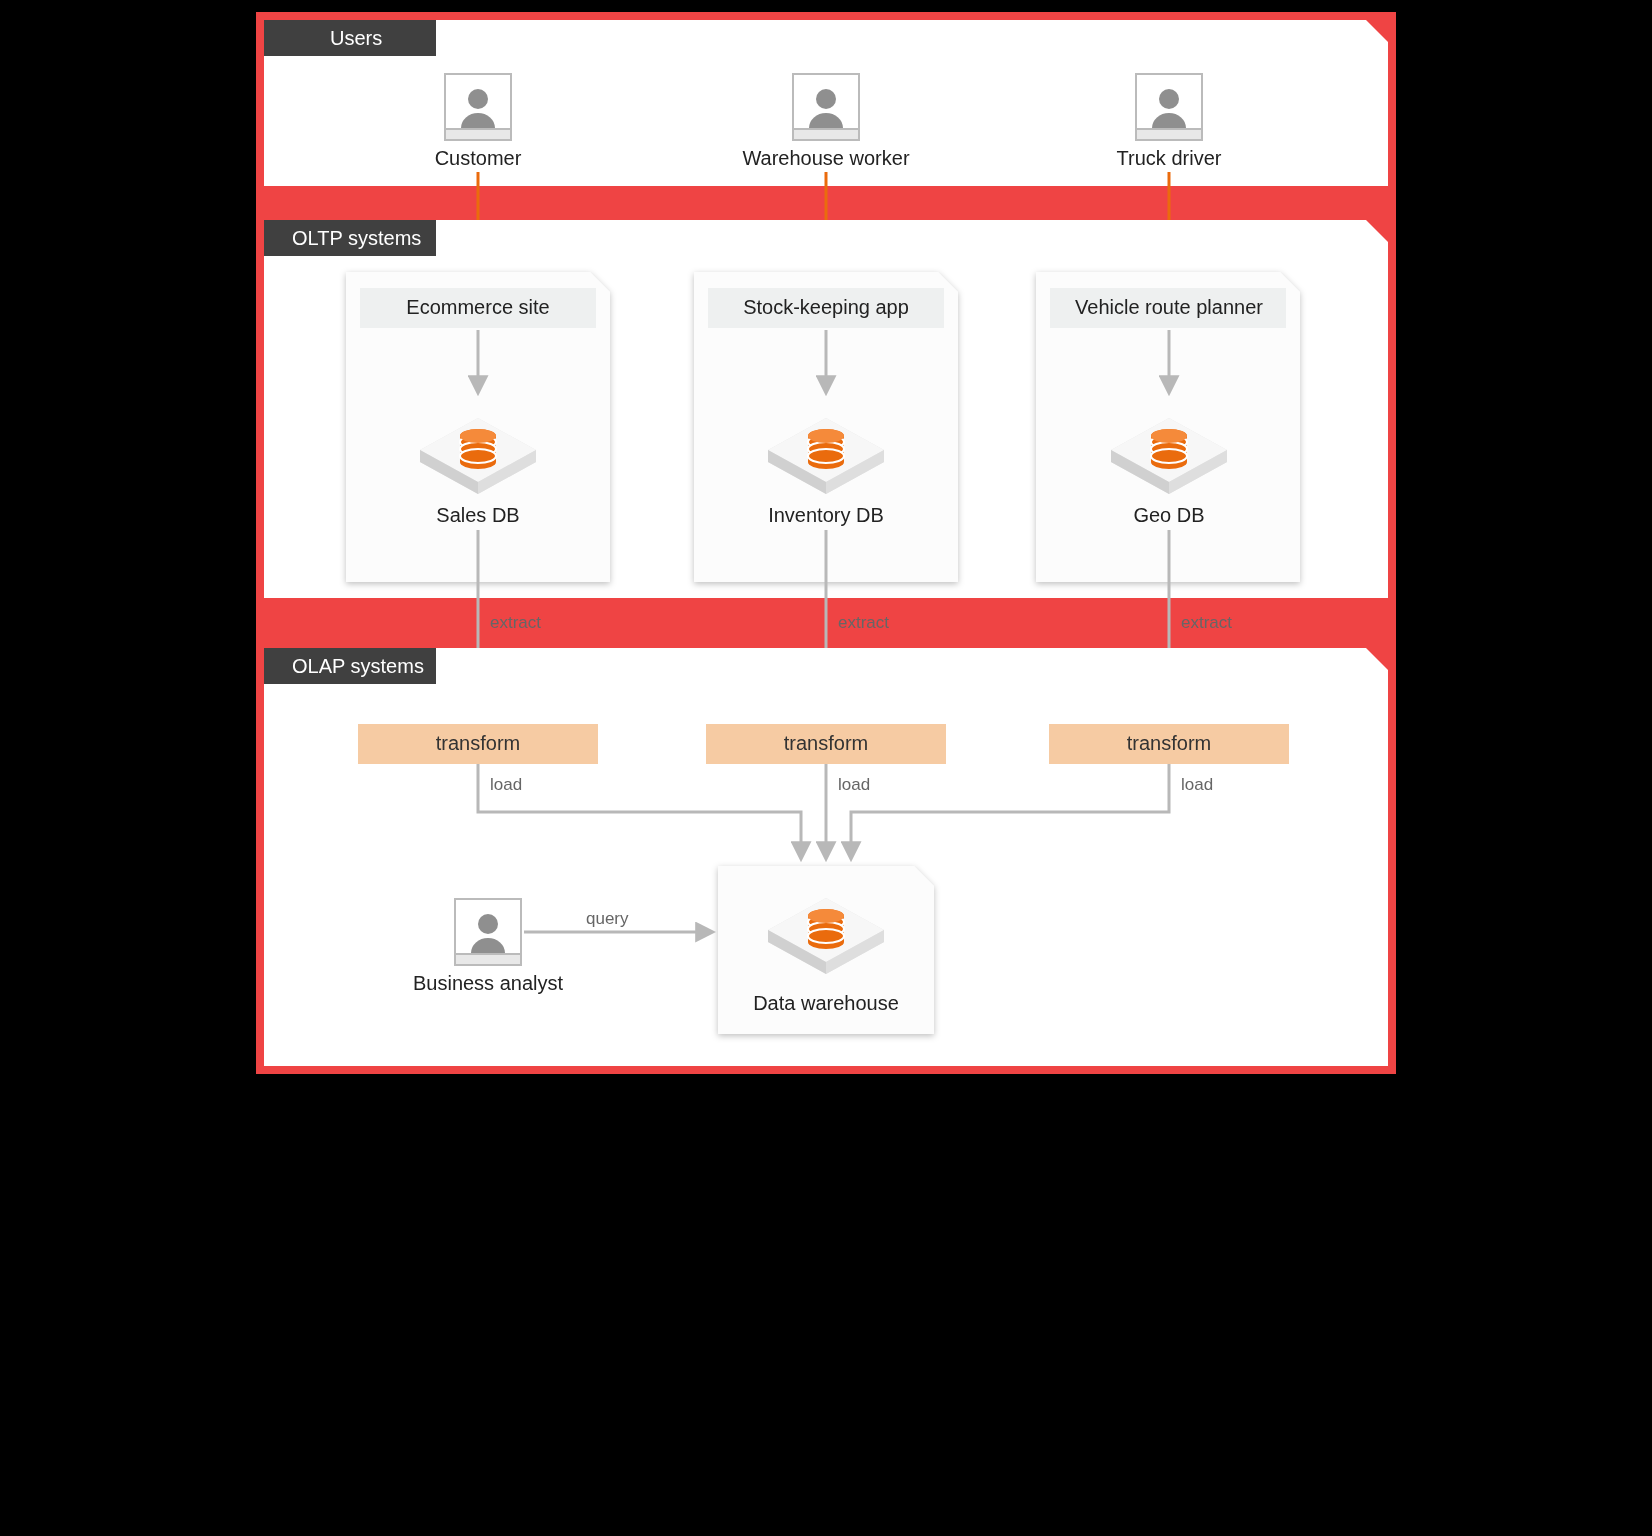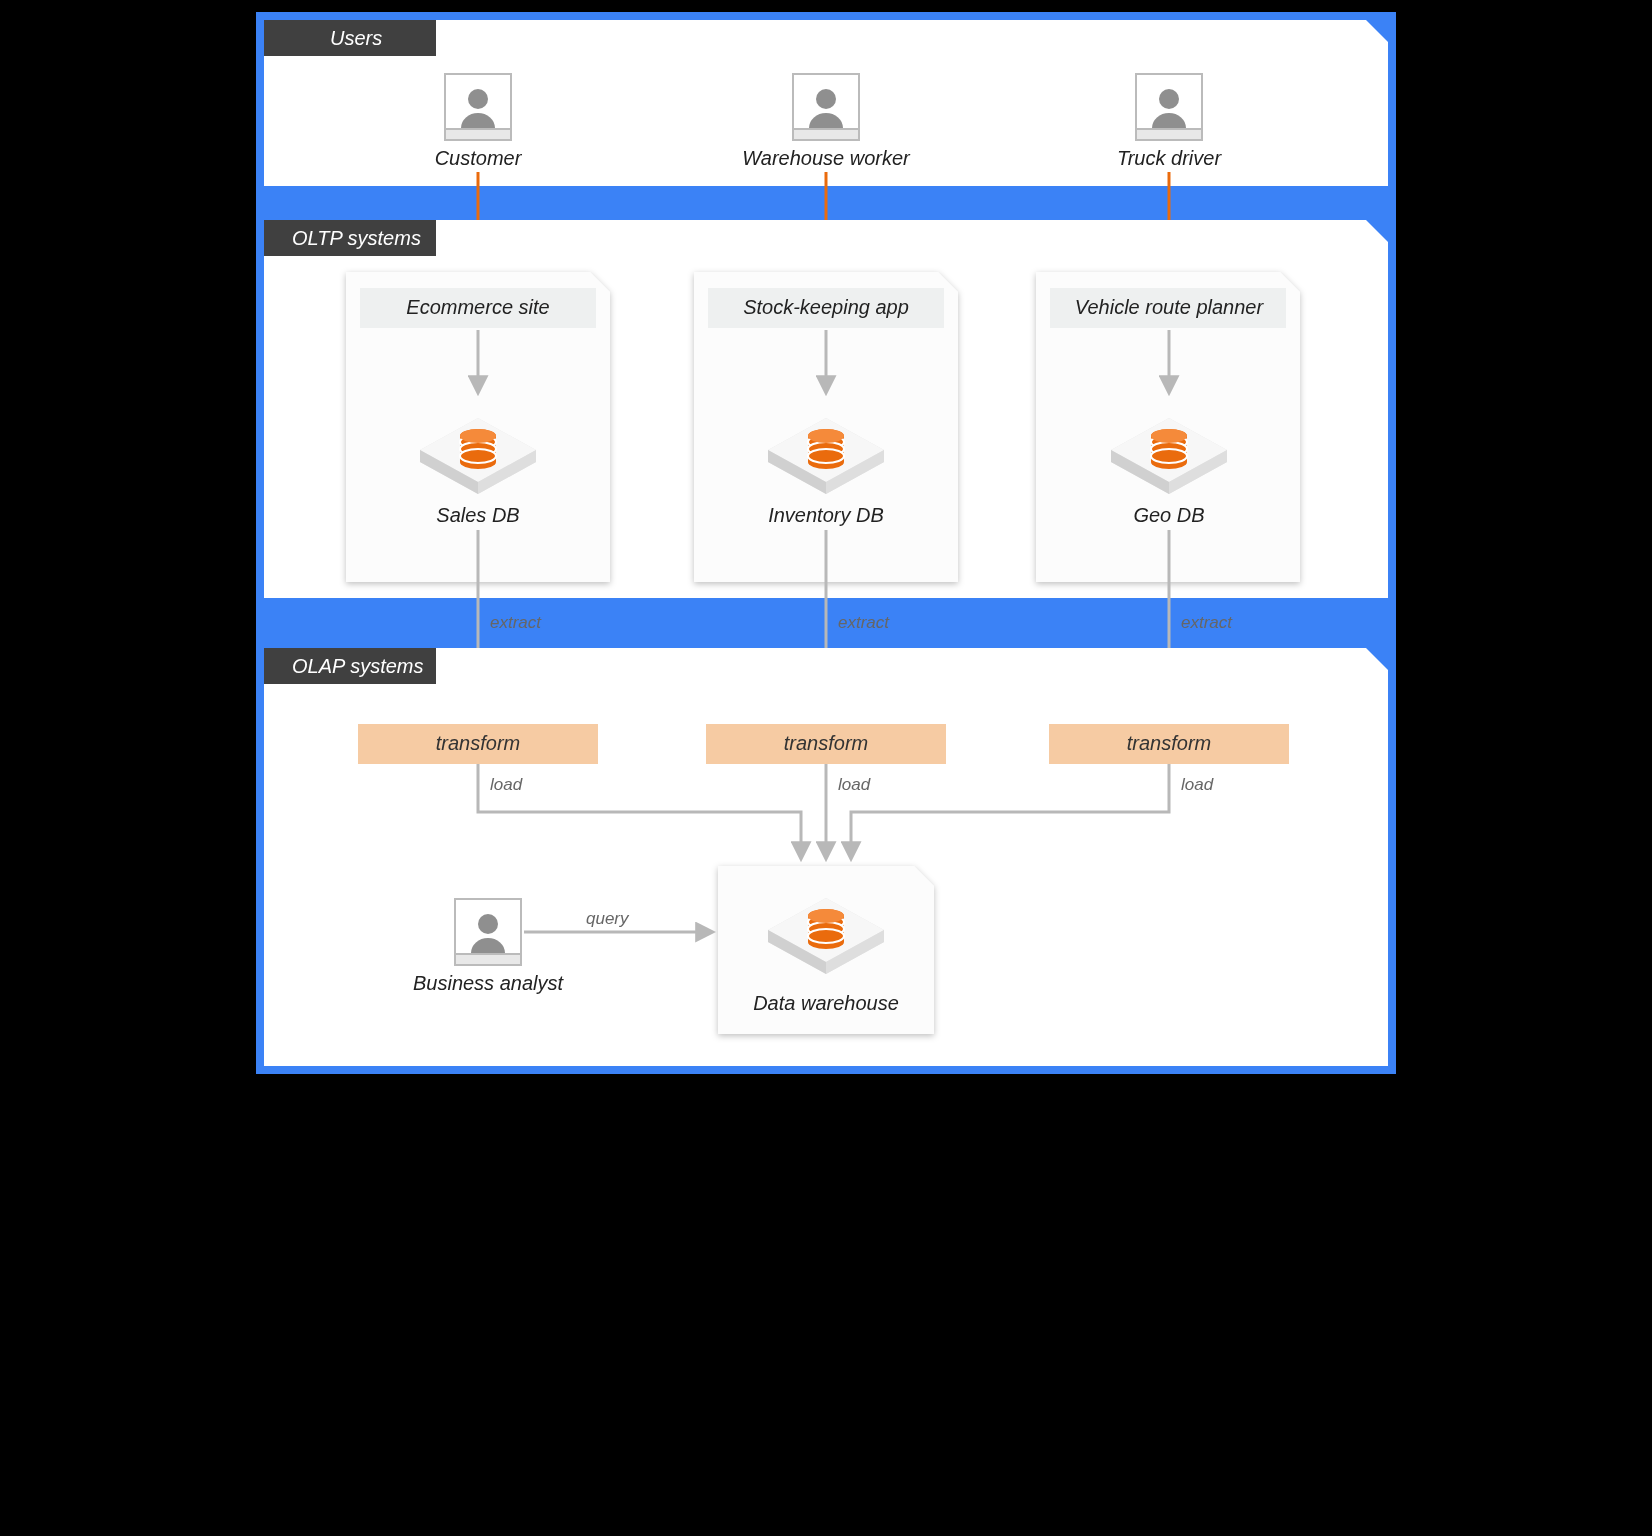--- a/index.html
+++ b/index.html
@@ -1,16 +1,16 @@
 <!DOCTYPE html>
 <html><head>
 <meta charset="utf-8">
 <style>
   html,body{margin:0;padding:0;background:#000;font-family:"Helvetica Neue",Arial,sans-serif;font-size:17px;color:#222;}
-  .stage{width:1140px;margin:12px auto;position:relative;background:#3b82f6;font-style:italic;}
+  .stage{width:1140px;margin:12px auto;position:relative;background:#ef4444;}
   svg{display:block;}
   .section-label{fill:#fff;font-size:20px;}
   .card-label{fill:#222;font-size:20px;text-anchor:middle;}
   .small-label{fill:#666;font-size:17px;}
   .transform-label{fill:#333;font-size:20px;text-anchor:middle;}
   .icon-label{fill:#222;font-size:20px;text-anchor:middle;}
 </style>
 </head>
 <body>
 

